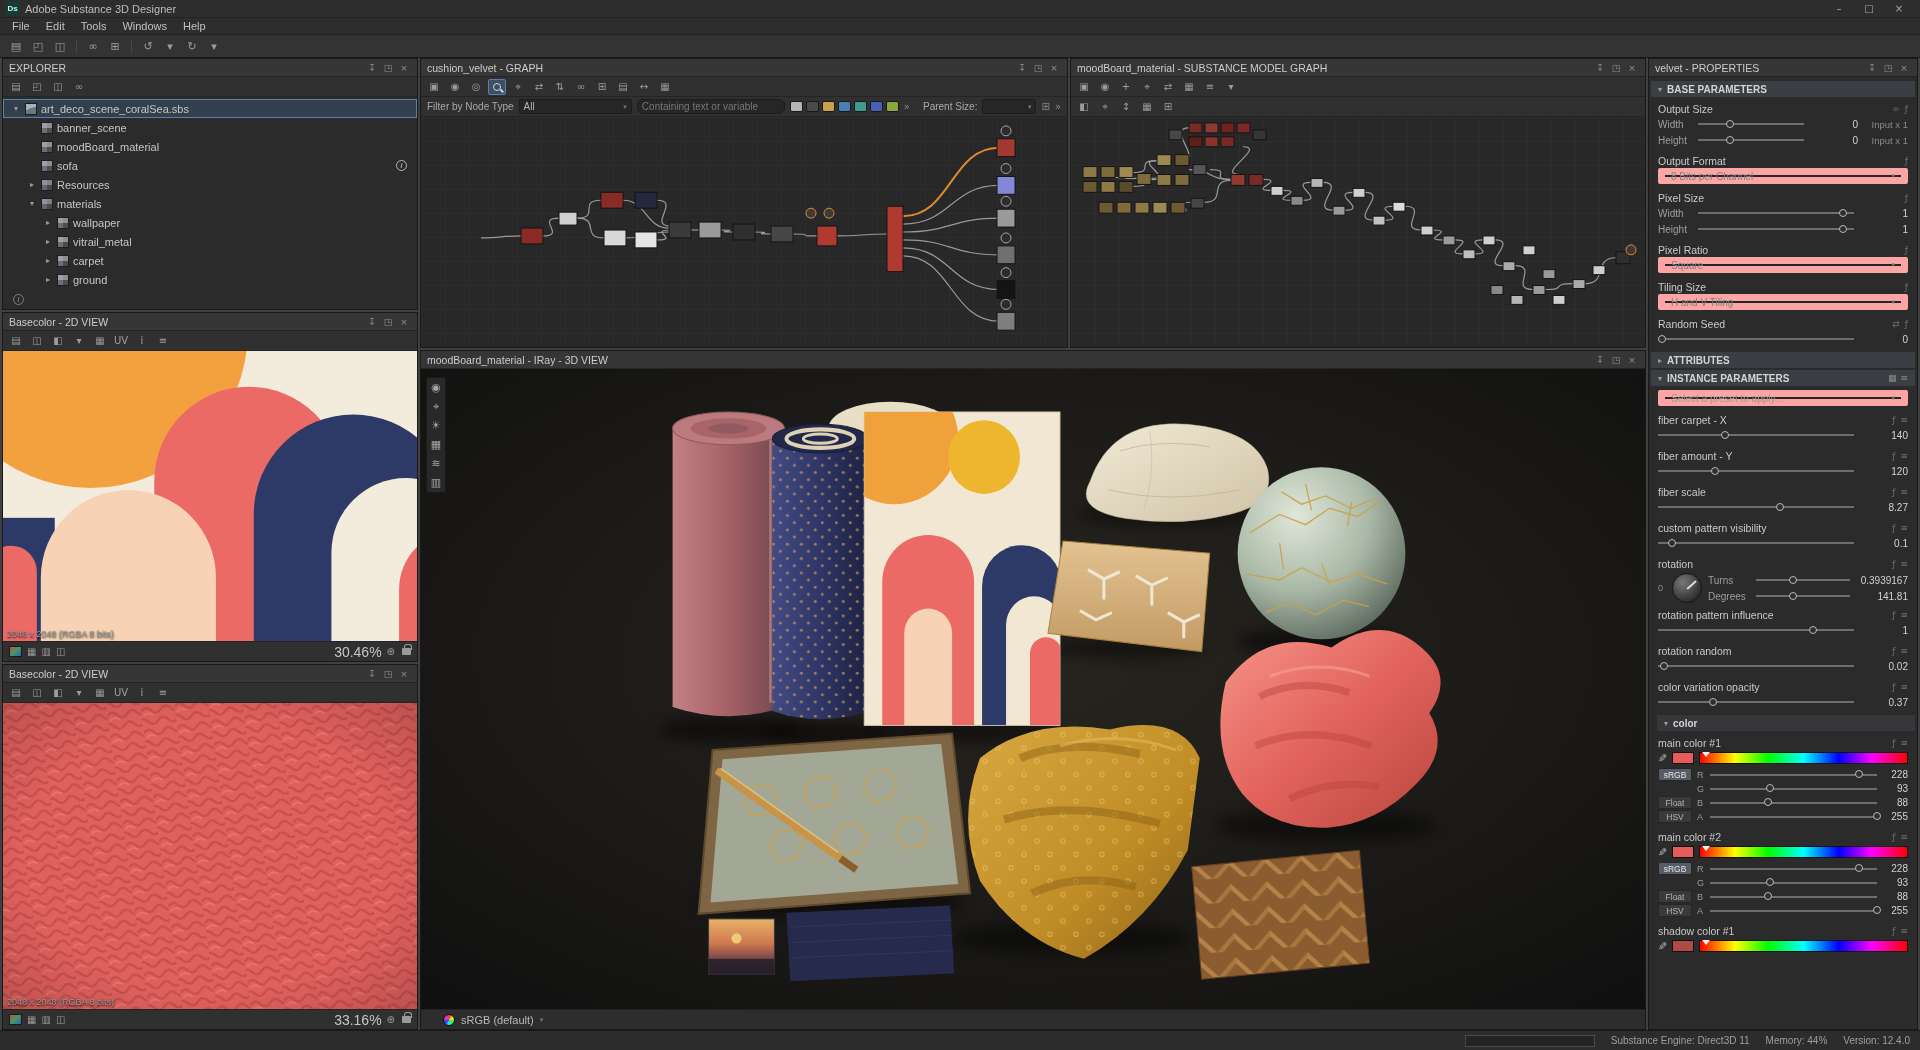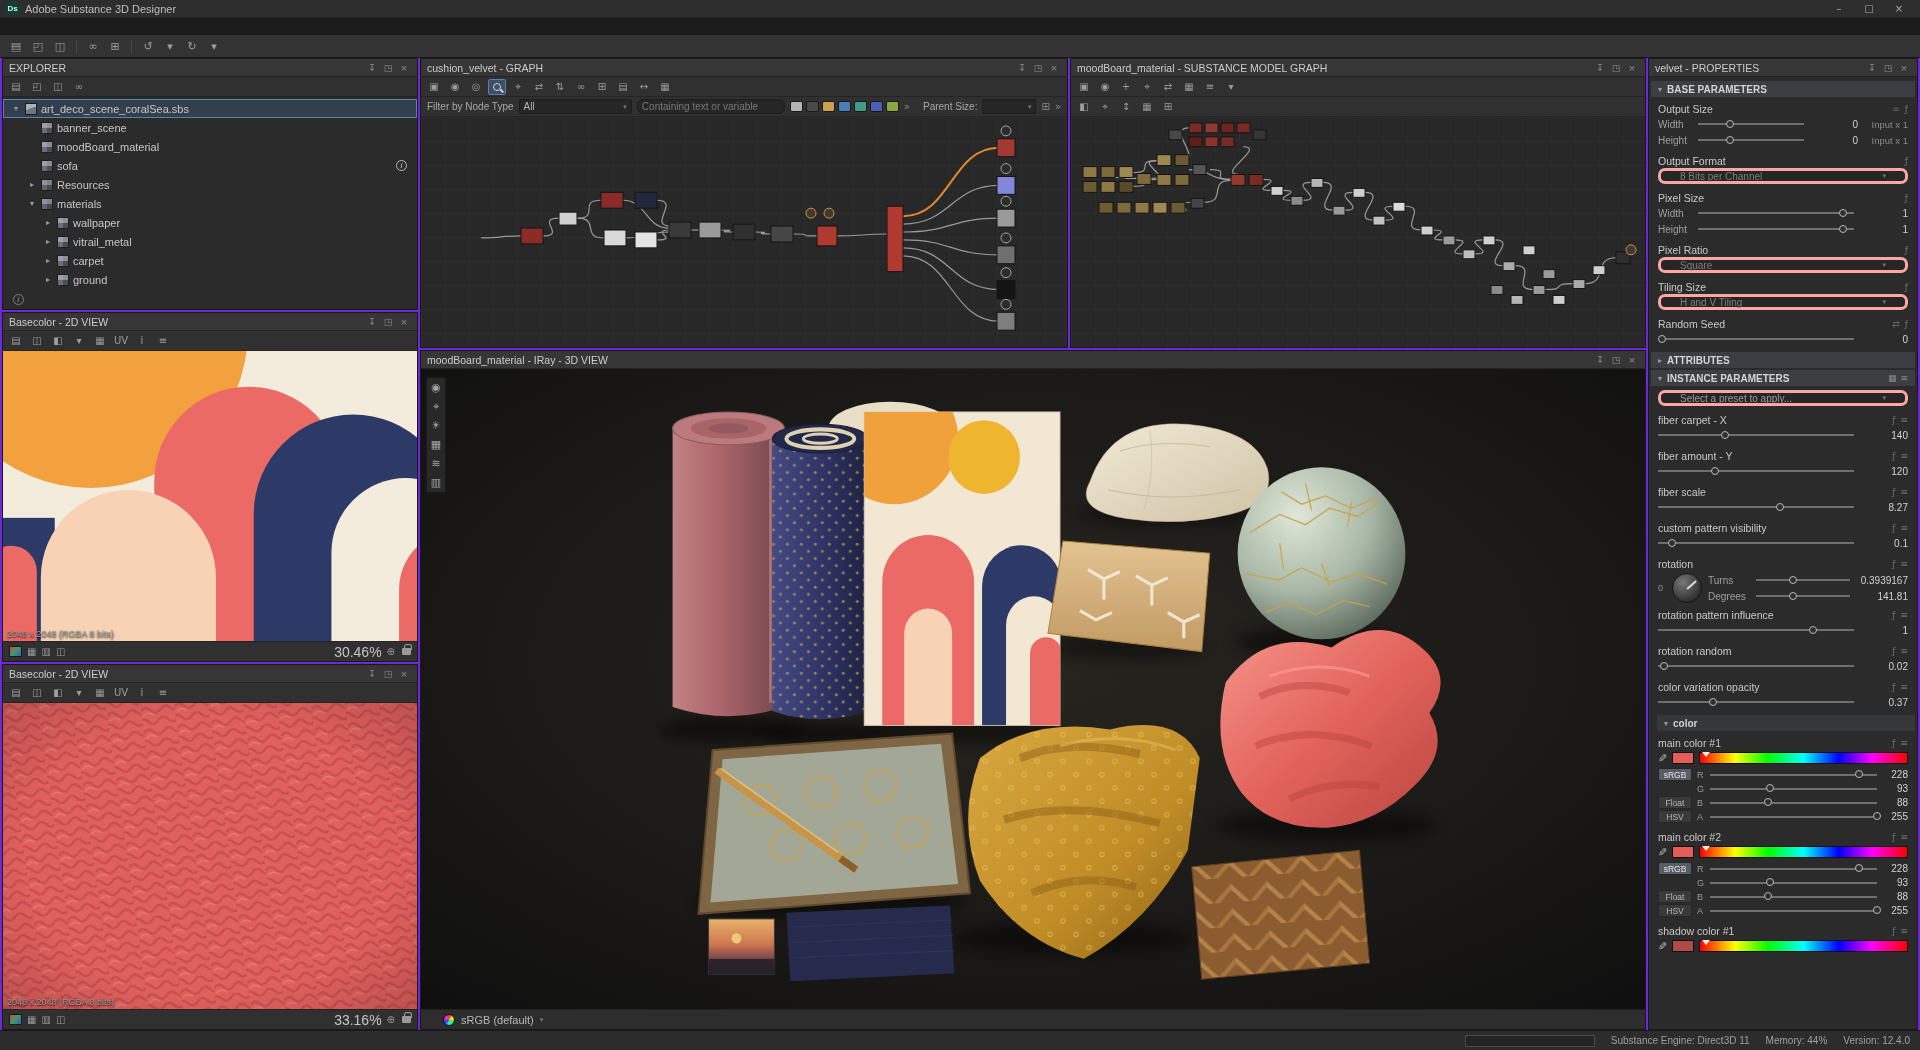--- a/index.html
+++ b/index.html
@@ -11,21 +11,21 @@
 .appbadge{width:13px;height:13px;background:#0e3f38;color:#cfeee6;font-size:8px;display:flex;align-items:center;justify-content:center;border-radius:2px;font-weight:bold;flex:none}
 .titlebar .title{color:#bdbdbd;font-size:11px}
 .wincontrols{margin-left:auto;display:flex}
 .wincontrols span{width:30px;text-align:center;color:#a8a8a8;font-size:10px;cursor:pointer}
 .menubar{position:absolute;top:18px;height:17px;left:0;right:0;background:#2d2d2d;display:flex;align-items:center;padding:0 4px;border-bottom:1px solid #222}
 .menubar .mitem{padding:0 8px;color:#c0c0c0;font-size:11px}
 .maintoolbar{position:absolute;top:35px;height:23px;left:0;right:0;background:#333;display:flex;align-items:center;gap:2px;padding:0 6px;border-bottom:1px solid #191919}
 .tbicon{width:20px;height:18px;display:flex;align-items:center;justify-content:center;color:#9d9d9d;font-size:11px;border-radius:2px}
 .tbsep{width:1px;height:13px;background:#474747;margin:0 4px}
 
-.workspace{position:absolute;top:58px;left:0;right:0;bottom:20px;background:#6d28d9}
+.workspace{position:absolute;top:58px;left:0;right:0;bottom:20px;background:#404040}
 .panel{position:absolute;background:#2b2b2b;border:1px solid #191919;display:flex;flex-direction:column}
 .phead{height:18px;background:#363636;display:flex;align-items:center;padding:0 6px;gap:4px;flex:none;border-bottom:1px solid #242424}
 .ptitle{font-size:10.5px;color:#cccccc;white-space:nowrap;overflow:hidden}
 .phicons{margin-left:auto;display:flex;gap:2px}
 .phicons span{color:#8f8f8f;font-size:9px;width:14px;text-align:center;cursor:pointer}
 .ptools{height:20px;background:#303030;border-bottom:1px solid #242424;display:flex;align-items:center;padding:0 4px;gap:3px;flex:none}
 .ptools .tbicon{height:16px;width:18px;font-size:10px}
 .p-explorer{left:2px;top:0;width:416px;height:252px}
 .p-2da{left:2px;top:254px;width:416px;height:350px}
 .p-2db{left:2px;top:606px;width:416px;height:366px}
@@ -83,21 +83,21 @@
 .pgroup{padding:1px 9px 3px}
 .glabel{color:#c9c9c9;margin:3px 0 1px;font-size:10.5px;display:flex;align-items:center;gap:4px}
 .fxr{margin-left:auto;color:#6f6f6f;font-size:9px;display:flex;gap:5px}
 .prow{display:flex;align-items:center;height:16px;gap:6px}
 .prowlabel{width:34px;color:#9f9f9f;font-size:10px;flex:none}
 .pval{width:48px;text-align:right;color:#d2d2d2;font-size:10px;flex:none}
 .pextra{width:44px;color:#8a8a8a;font-size:9.5px;text-align:right;flex:none}
 .slider{position:relative;height:14px;flex:1;min-width:30px;cursor:pointer}
 .slider .track{position:absolute;left:0;right:0;top:6px;height:2px;background:#6e6e6e}
 .slider .knob{position:absolute;top:2.5px;width:8px;height:8px;border:1px solid #b9b9b9;border-radius:50%;background:#2f2f2f;transform:translateX(-50%)}
-.dd{display:flex;align-items:center;height:16px;background:#262626;border:3px solid #fca5a5;border-radius:7px;padding:0 19px;color:#9a9a9a;font-size:10px;margin:1px 0}
+.dd{display:flex;align-items:center;height:16px;background:#262626;border:7px solid #fca5a5;border-radius:2px;padding:0 6px;color:#9a9a9a;font-size:10px;margin:1px 0}
 .dd .caret{margin-left:auto;font-size:7px;color:#777}
 .rotblock{display:flex;align-items:center;gap:6px;padding:2px 9px}
 .rotmin{color:#8a8a8a;font-size:9px;width:8px}
 .rotknob{width:30px;height:30px;border-radius:50%;background:radial-gradient(circle at 35% 30%,#787878,#2d2d2d 75%);border:1px solid #151515;position:relative;flex:none}
 .rotknob::after{content:"";position:absolute;left:50%;top:50%;width:12px;height:1.5px;background:#ddd;transform-origin:0 50%;transform:rotate(-42deg)}
 .rotsliders{flex:1;display:flex;flex-direction:column;gap:2px}
 .rotsliders .prow{height:14px}
 .rotsliders .prowlabel{width:42px}
 .rotsliders .pval{width:52px}
 
@@ -128,20 +128,27 @@
   <div class="titlebar">
     <span class="appbadge">Ds</span>
     <span class="title">Adobe Substance 3D Designer</span>
     <div class="wincontrols">
       <span class="g">–</span>
       <span class="g">□</span>
       <span class="g">×</span>
     </div>
   </div>
 
+  <div class="menubar" id="menubar">
+      <span class="mitem">File</span>
+      <span class="mitem">Edit</span>
+      <span class="mitem">Tools</span>
+      <span class="mitem">Windows</span>
+      <span class="mitem">Help</span>
+    </div>
   <div class="maintoolbar" id="main-toolbar">
       <span class="tbicon g">▤</span>
       <span class="tbicon g">◰</span>
       <span class="tbicon g">◫</span>
       <span class="tbsep"></span>
       <span class="tbicon g">∞</span>
       <span class="tbicon g">⊞</span>
       <span class="tbsep"></span>
       <span class="tbicon g">↺</span>
       <span class="tbicon g">▾</span>

